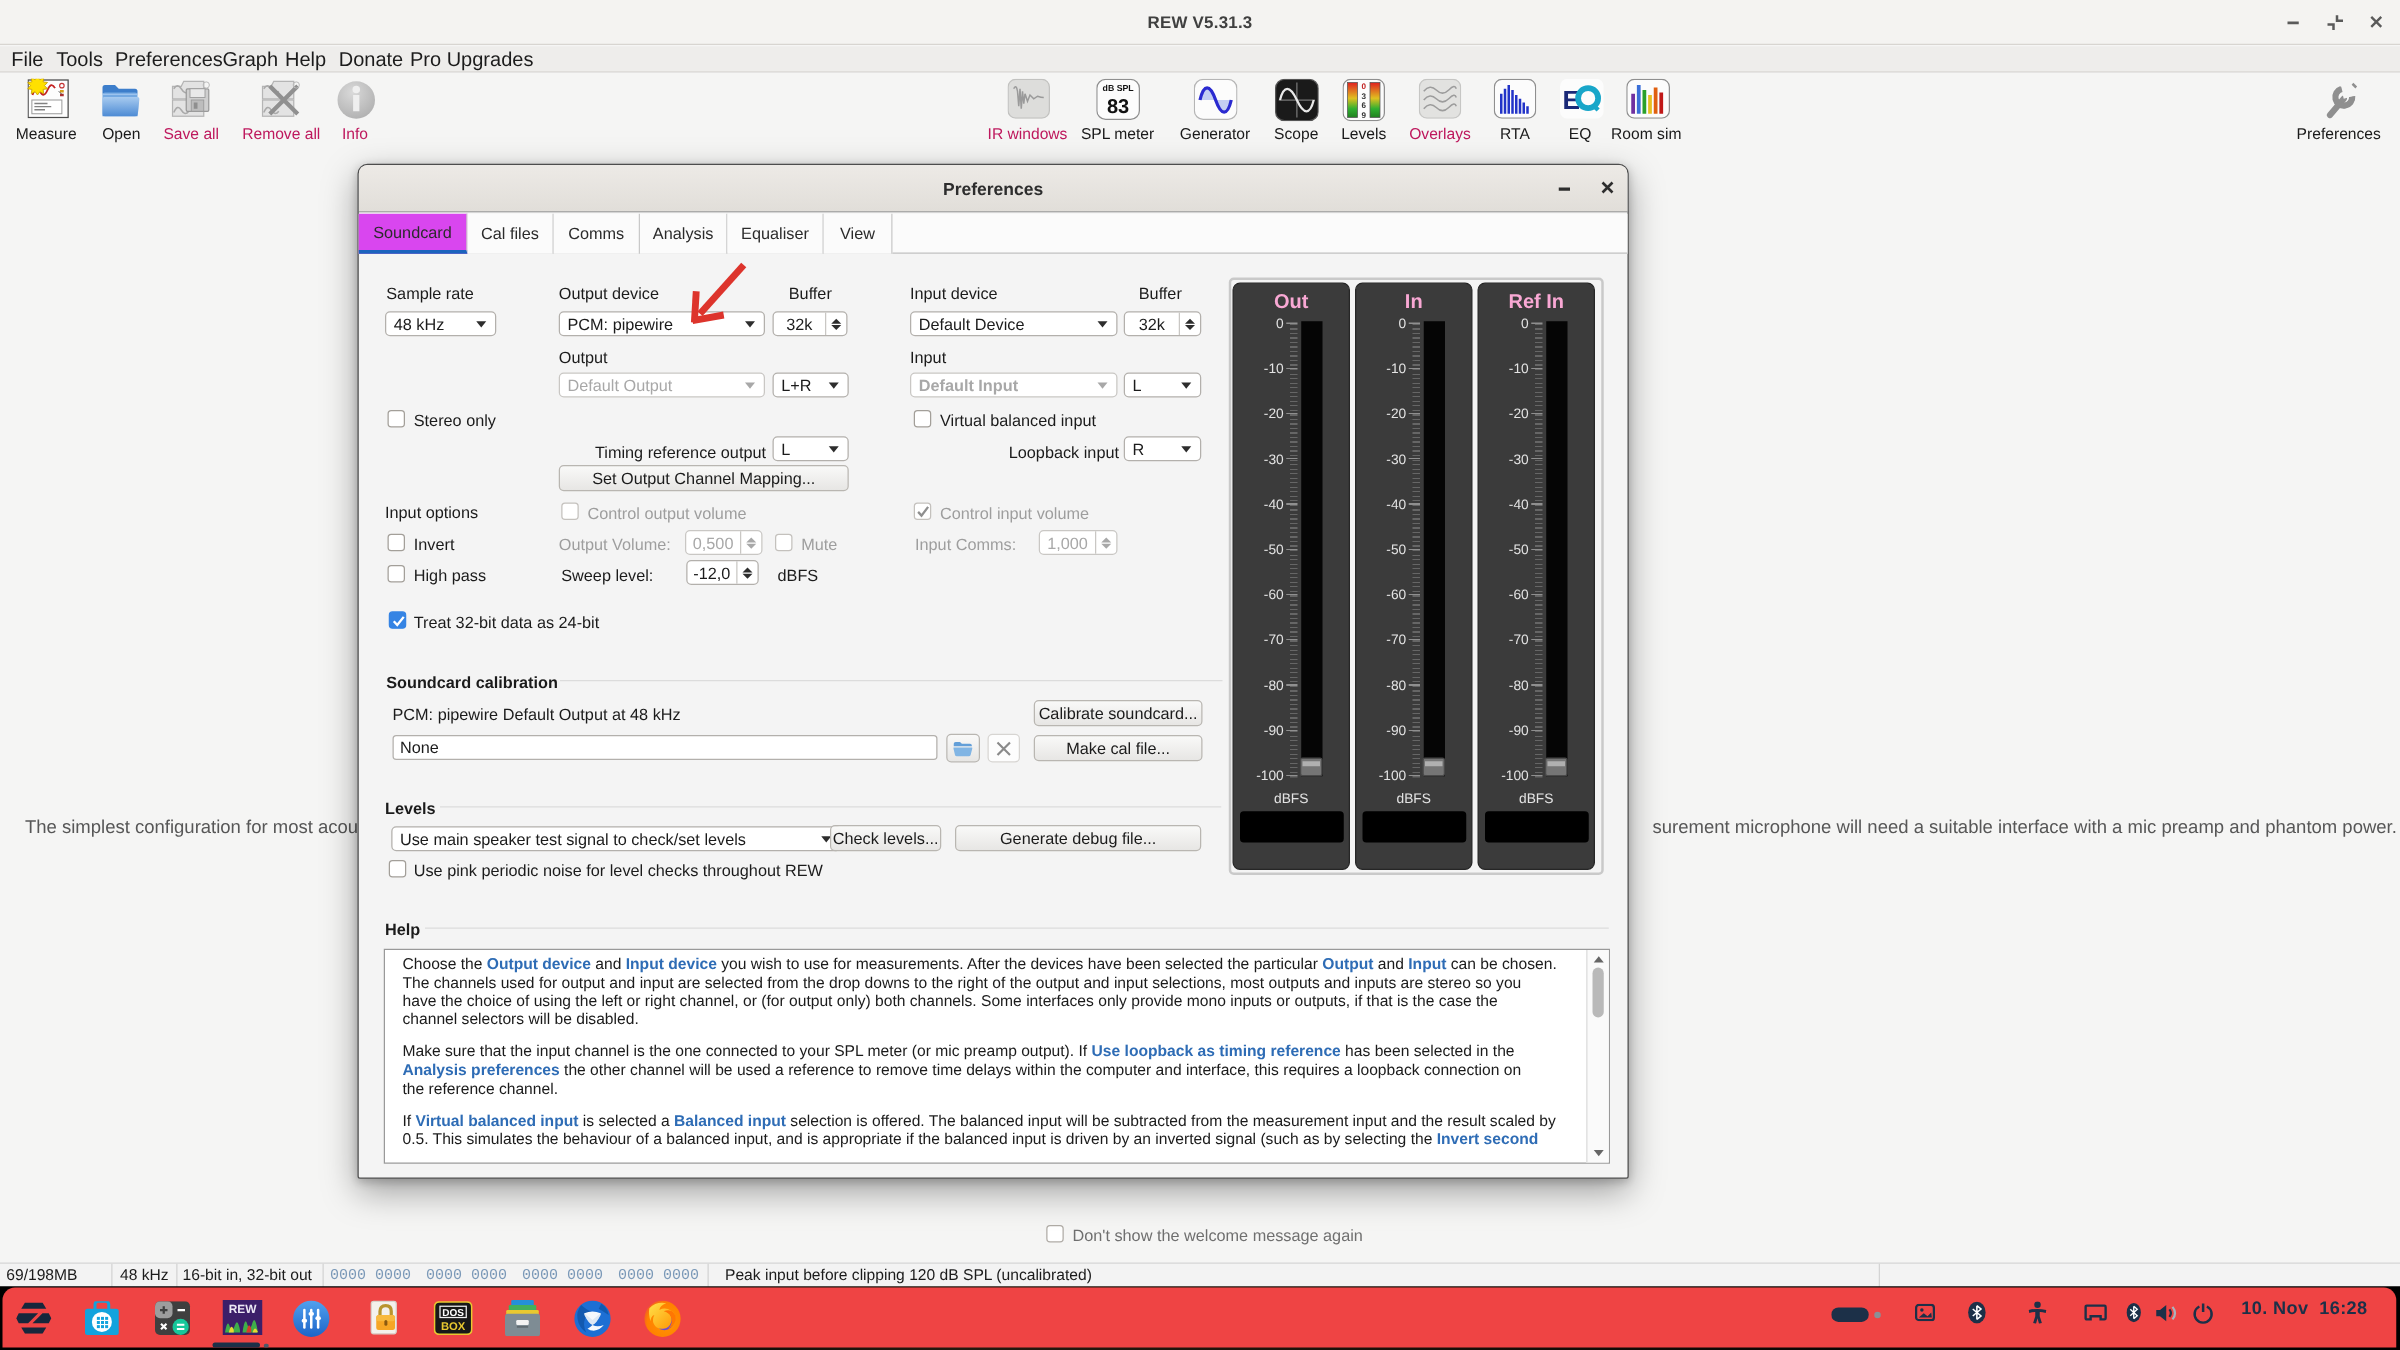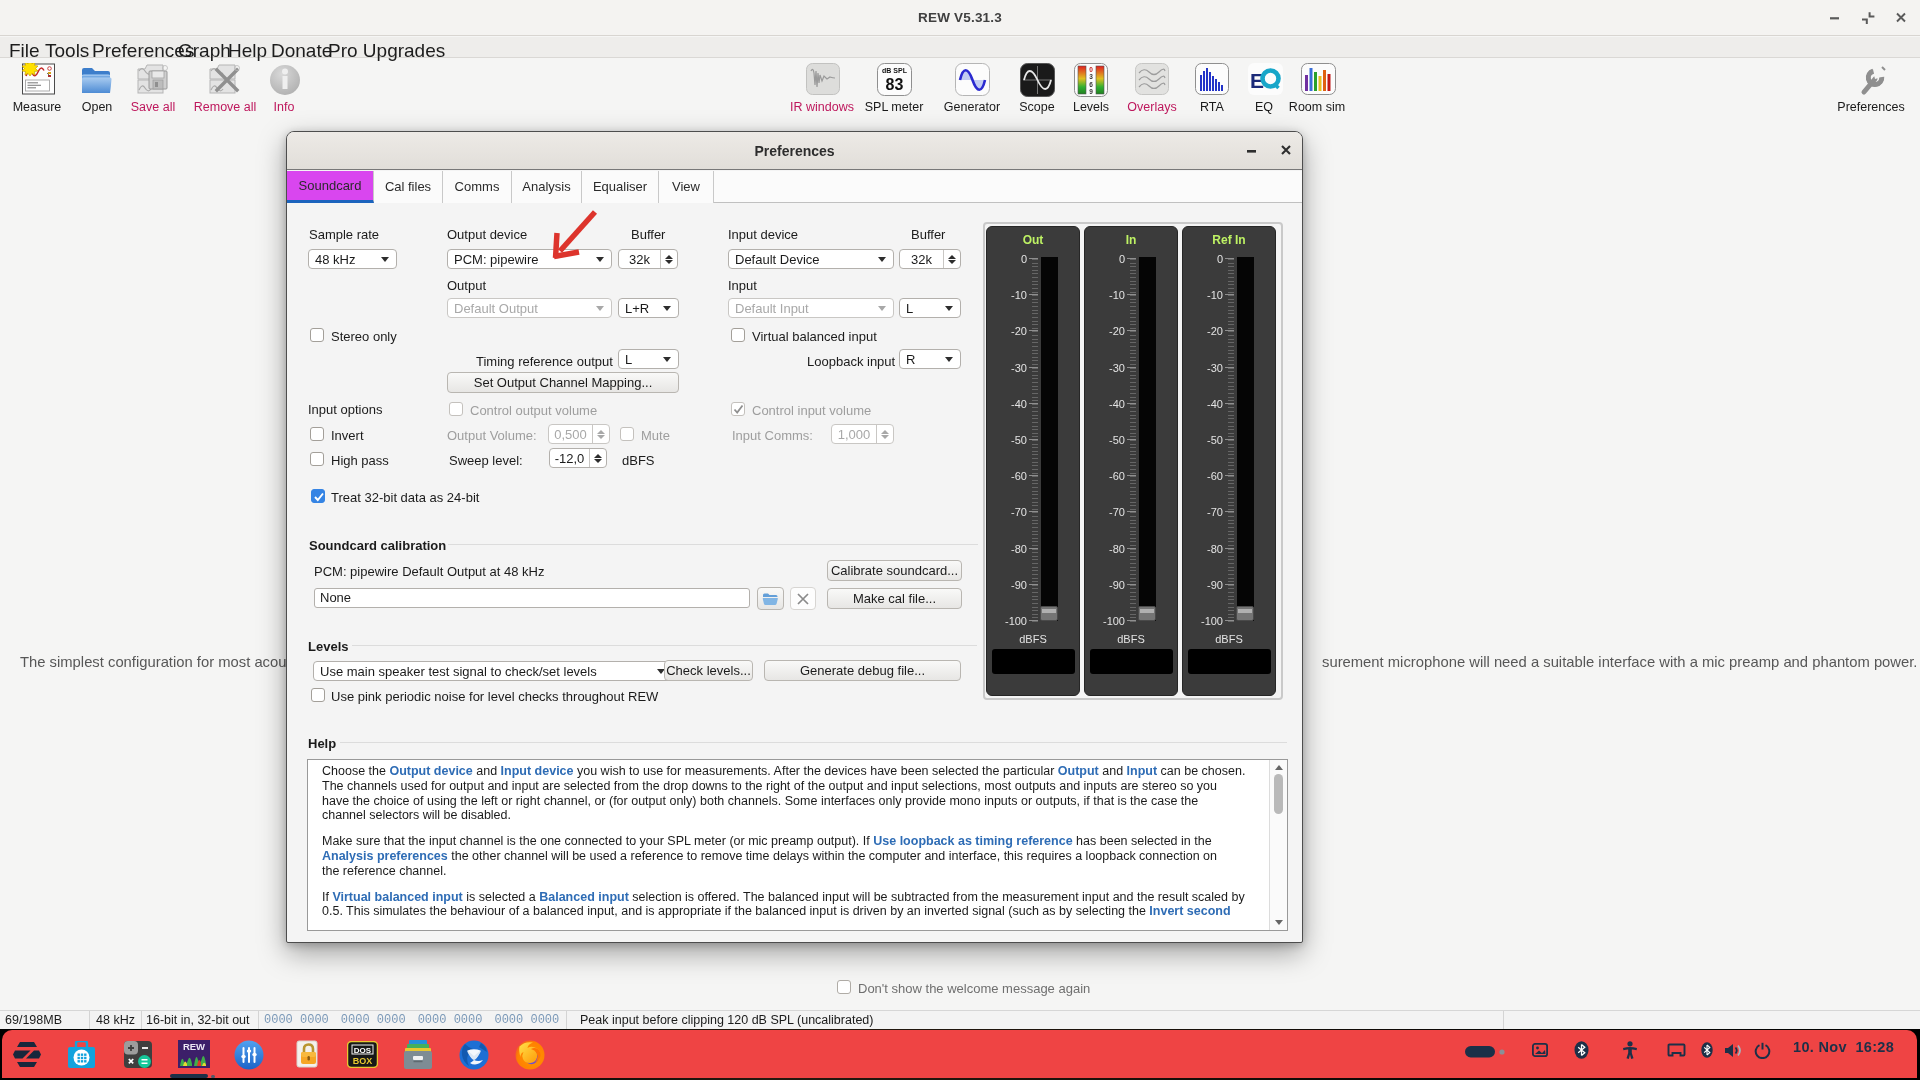--- a/index.html
+++ b/index.html
@@ -3,21 +3,21 @@
 <meta charset="utf-8">
 <style>
   * { margin:0; padding:0; box-sizing:border-box; }
   html,body { width:1920px; height:1080px; overflow:hidden; }
   body { font-family:"Liberation Sans", sans-serif; background:#f5f5f4; position:relative; }
   .abs { position:absolute; }
   
   #titlebar { left:0; top:0; width:1920px; height:36px; background:#f4f3f1; border-bottom:1px solid #d8d5d1; }
   #title { width:100%; text-align:center; top:10px; font-size:13.5px; font-weight:bold; color:#404040; letter-spacing:0.2px;}
   #menubar { left:0; top:37px; width:1920px; height:21px; background:#eeedeb; border-bottom:1px solid #dad8d5; }
-  .menuitem { position:absolute; top:40px; font-size:19px; color:#1c1c1c; }
+  .menuitem { position:absolute; top:40px; font-size:16px; color:#1c1c1c; }
   
   .ticon { position:absolute; top:63px; }
   .tlabel { position:absolute; top:100px; font-size:12.5px; color:#1a1a1a; text-align:center; white-space:nowrap; transform:translateX(-50%); }
   .tlabel.dis { color:#be185d; }
   
   .welcome { font-size:14.8px; color:#575757; top:654px; white-space:nowrap; }
   
   #dialog { left:286px; top:131px; width:1017px; height:812px; background:#f4f4f4; border:1px solid #4d4d4d; border-radius:8px 8px 2px 2px; box-shadow:0 10px 28px rgba(0,0,0,0.35), 0 2px 8px rgba(0,0,0,0.2); }
   #dlg-titlebar { left:0; top:0; width:1015px; height:38px; background:linear-gradient(#edeae6,#e1ded9); border-bottom:1px solid #787878; border-radius:7px 7px 0 0; }
   #dlg-title { width:100%; text-align:center; top:11px; font-size:14px; font-weight:bold; color:#2d2d2d; }
@@ -42,21 +42,21 @@
   .spin.dis .a:after { border-top-color:#a8a8a8; }
   .chk { position:absolute; width:13.5px; height:13.5px; background:#fff; border:1px solid #a39f99; border-radius:3px; }
   .chk.dis { border-color:#c4c1bd; }
   .chk.on { background:#3584e4; border-color:#3584e4; }
   .chk svg { position:absolute; left:1px; top:1px; }
   .btn { position:absolute; height:21px; background:linear-gradient(#f9f9f8,#e7e6e4); border:1px solid #b9b6b1; border-radius:4px; font-size:13px; color:#1b1b1b; text-align:center; line-height:20px; white-space:nowrap; }
   .sep { position:absolute; height:1px; background:#dcdcdc; }
   
   #meters { left:696px; top:90px; width:300px; height:478px; border:2px solid #c9c9c9; border-radius:4px; }
   .mpanel { position:absolute; top:2px; width:94px; height:470px; background:#3b3b3b; border:1px solid #262626; border-radius:6px; }
-  .mtitle { position:absolute; top:6px; width:100%; text-align:center; font-size:12px; font-weight:bold; color:#bef264; }
+  .mtitle { position:absolute; top:6px; width:100%; text-align:center; font-size:16px; font-weight:bold; color:#f9a8d4; }
   .mnum { position:absolute; right:52px; width:40px; text-align:right; font-size:11px; color:#e3e3e3; height:12px; line-height:12px; }
   .mticks1 { position:absolute; left:45px; top:32px; width:6px; height:363px;
      background:repeating-linear-gradient(to bottom, #666 0 1px, transparent 1px 3.62px); }
   .mticks2 { position:absolute; left:42px; top:31px; width:9px; height:364px;
      background:repeating-linear-gradient(to bottom, #8f8f8f 0 1px, transparent 1px 36.2px); }
   .mbar { position:absolute; left:54px; top:30px; width:17px; height:364px; background:#050505; }
   .mhandle { position:absolute; left:53px; top:379px; width:18px; height:15px; background:#757575; border:1px solid #4a4a4a; border-radius:2px; }
   .mhandle:after { content:""; position:absolute; left:1px; right:1px; top:2px; height:4px; background:#b0b0b0; }
   .mdbfs { position:absolute; top:406px; width:100%; text-align:center; font-size:11px; color:#e3e3e3; }
   .mread { position:absolute; left:5px; top:422px; width:83px; height:25px; background:#000; border-radius:3px; }
@@ -482,21 +482,21 @@
       <div class="combo" style="left:441px; top:117px; width:166px;">Default Device</div>
       <div class="spin" style="left:612px; top:117px; width:62px;">
         <div class="v">32k</div>
         <div class="a"></div>
       </div>
 
       <div class="lbl" style="left:160px; top:146px;">Output</div>
       <div class="lbl" style="left:441px; top:146px;">Input</div>
       <div class="combo dis" style="left:160px; top:166px; width:165px;">Default Output</div>
       <div class="combo" style="left:331px; top:166px; width:61px;">L+R</div>
-      <div class="combo dis" style="left:441px; top:166px; width:166px;">Default Input</div>
+      <div class="combo dis" style="left:441px; top:166px; width:166px;font-weight:bold;">Default Input</div>
       <div class="combo" style="left:612px; top:166px; width:62px;">L</div>
 
       <div class="chk" style="left:23px; top:196px;"></div>
       <div class="lbl" style="left:44px; top:197px;">Stereo only</div>
       <div class="chk" style="left:444px; top:196px;"></div>
       <div class="lbl" style="left:465px; top:197px;">Virtual balanced input</div>
 
       <div class="lbl" style="left:189px; top:222px;">Timing reference output</div>
       <div class="combo" style="left:331px; top:217px; width:61px;">L</div>
       <div class="lbl" style="left:520px; top:222px;">Loopback input</div>

